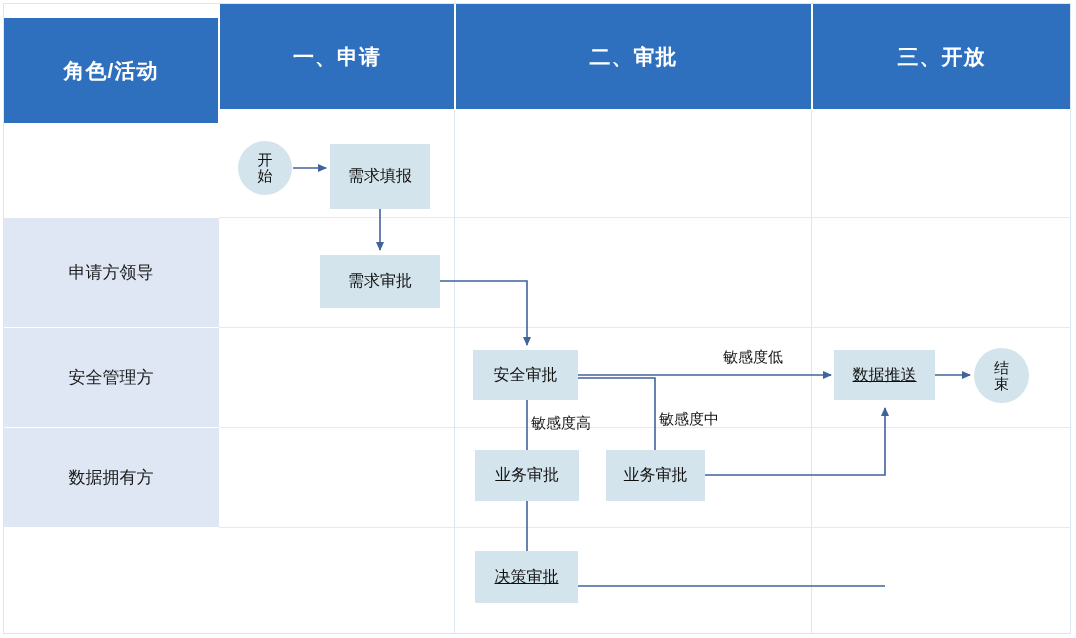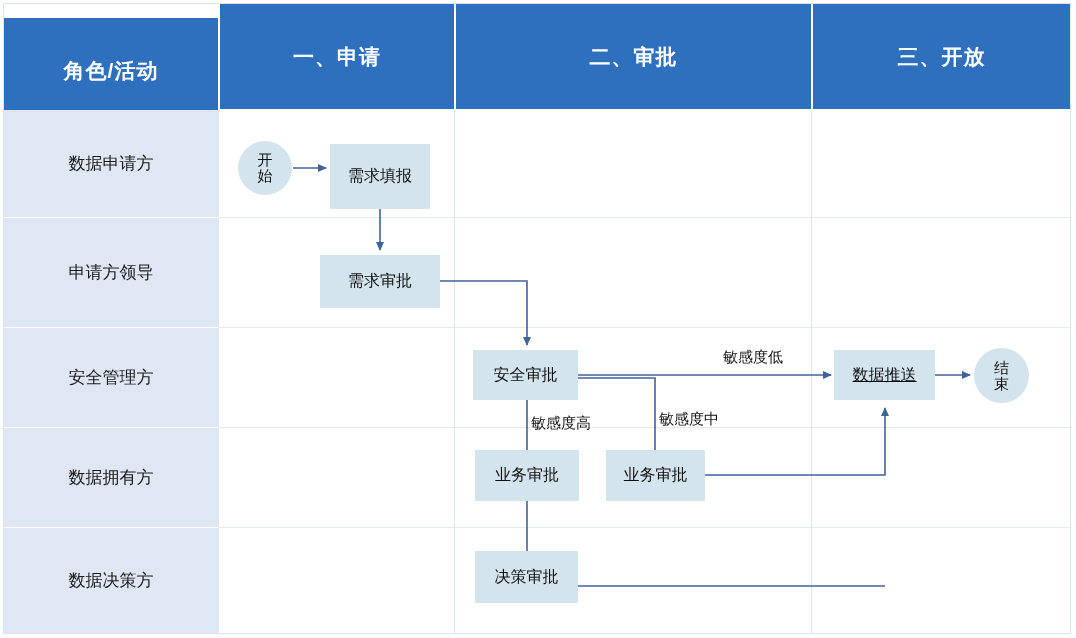--- a/index.html
+++ b/index.html
@@ -100,25 +100,23 @@
 </head>
 <body>
 
 <div id="stage">
 
   <div class="hdr-cell" style="left:3px;  top:3px;  width:216px; height:107px;margin-top:14px;">角色/活动</div>
   <div class="hdr-cell" style="left:219px; top:3px; width:236px; height:107px;">一、申请</div>
   <div class="hdr-cell" style="left:455px; top:3px; width:357px; height:107px;">二、审批</div>
   <div class="hdr-cell" style="left:812px; top:3px; width:259px; height:107px;">三、开放</div>
 
-  <div class="lane-label" style="left:3px; top:110px; width:216px; height:108px;">数据申请方</div>
   <div class="lane-label" style="left:3px; top:218px; width:216px; height:110px;">申请方领导</div>
   <div class="lane-label" style="left:3px; top:328px; width:216px; height:100px;">安全管理方</div>
   <div class="lane-label" style="left:3px; top:428px; width:216px; height:100px;">数据拥有方</div>
-  <div class="lane-label" style="left:3px; top:528px; width:216px; height:106px;">数据决策方</div>
 
   <div class="body-cell" style="left:219px; top:110px; width:236px; height:108px;"></div>
   <div class="body-cell" style="left:455px; top:110px; width:357px; height:108px;"></div>
   <div class="body-cell last-col" style="left:812px; top:110px; width:259px; height:108px;"></div>
 
   <div class="body-cell" style="left:219px; top:218px; width:236px; height:110px;"></div>
   <div class="body-cell" style="left:455px; top:218px; width:357px; height:110px;"></div>
   <div class="body-cell last-col" style="left:812px; top:218px; width:259px; height:110px;"></div>
 
   <div class="body-cell" style="left:219px; top:328px; width:236px; height:100px;"></div>
@@ -185,21 +183,21 @@
   </div>
 
   <div class="node" style="left:475px; top:450px; width:104px; height:51px;">
     <span>业务审批</span>
   </div>
 
   <div class="node" style="left:606px; top:450px; width:99px; height:51px;">
     <span>业务审批</span>
   </div>
 
-  <div class="node" style="left:475px; top:551px; width:103px; height:52px;">
+  <div class="node" style="left:475px; top:551px; width:103px; height:52px;text-decoration:underline;">
     <span>决策审批</span>
   </div>
 
   <div class="node" style="left:834px; top:350px; width:101px; height:50px;text-decoration:underline;">
     <span>数据推送</span>
   </div>
 
   <div class="node circle" style="left:974px; top:348px; width:55px; height:55px;">
     <span class="stack">
         <div>结</div>

